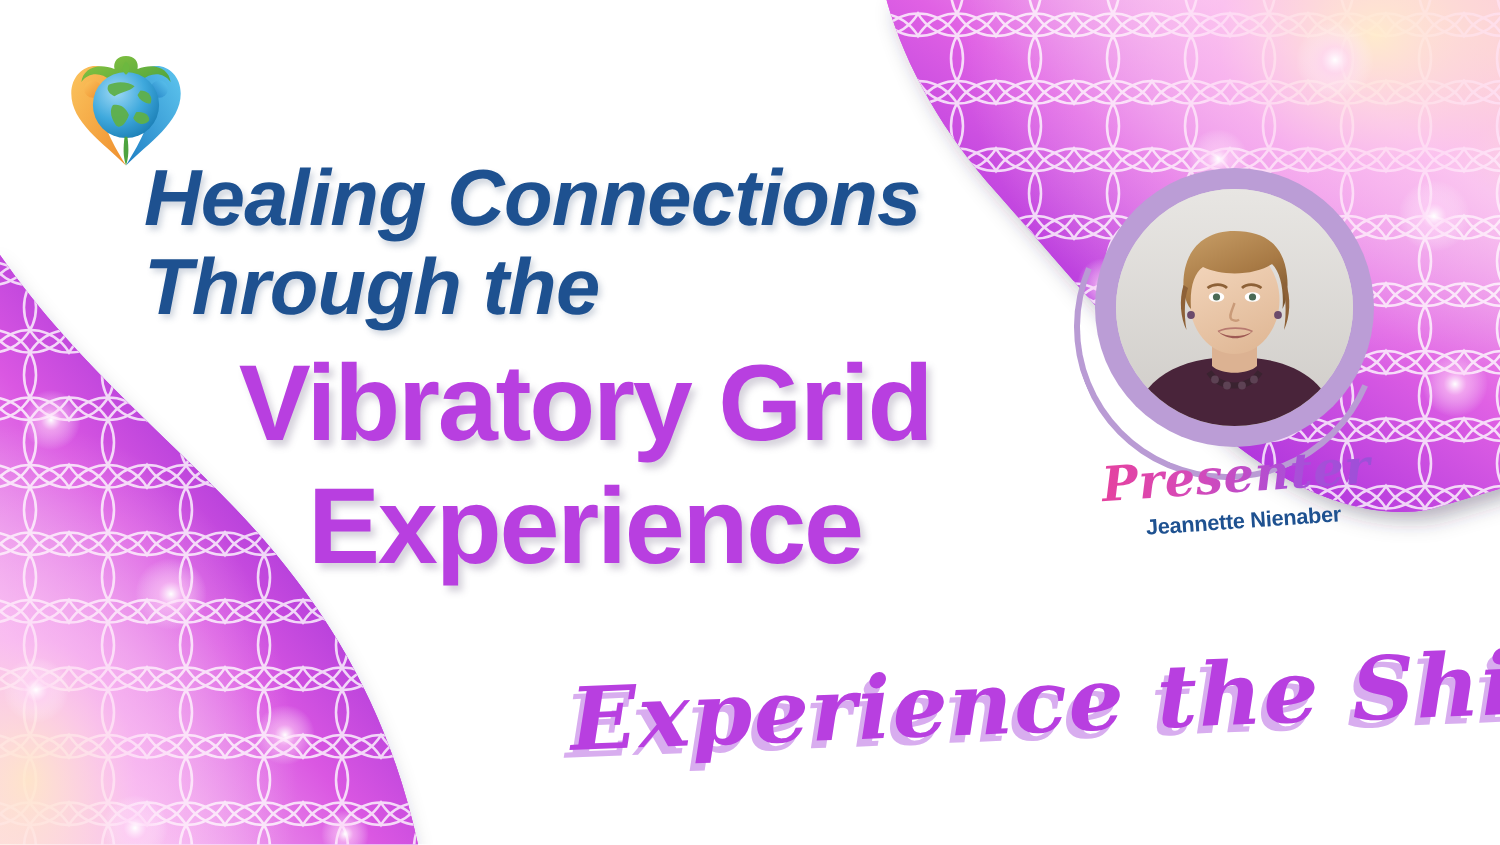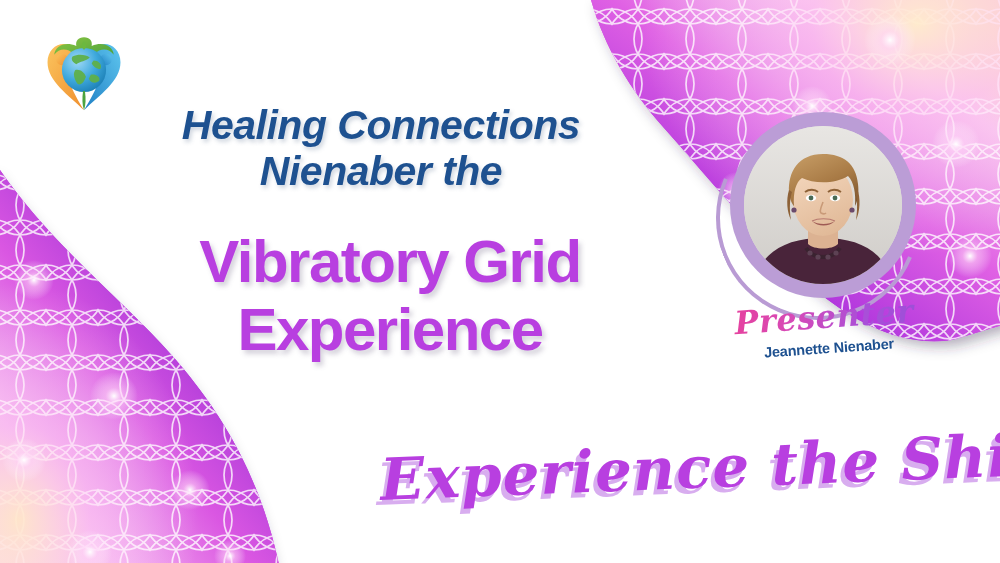--- a/index.html
+++ b/index.html
@@ -34,43 +34,42 @@
     width: 96px;
     height: 96px;
   }
 
   
   #headline {
     position: absolute;
     left: 96px;
     top: 103px;
     width: 570px;
-    text-align: center;
     color: #1e5190;
     font-family: "Liberation Sans", sans-serif;
     font-weight: bold;
     font-style: italic;
-    font-size: 41px;
+    font-size: 53px;
     line-height: 1.12;
     letter-spacing: -0.5px;
     text-shadow: 2px 3px 4px rgba(100,120,150,0.30);
   }
   #headline .hl-line { display: block; white-space: nowrap; }
 
   
   #maintitle {
     position: absolute;
     left: 80px;
     top: 228px;
     width: 620px;
     text-align: center;
     color: #b83fe0;
     font-family: "Liberation Sans", sans-serif;
     font-weight: bold;
-    font-size: 60px;
+    font-size: 72px;
     line-height: 1.14;
     letter-spacing: -1.5px;
     text-shadow: 3px 4px 5px rgba(120,110,140,0.30);
   }
   #maintitle .mt-line { display: block; white-space: nowrap; }
 
   
   #tagline {
     position: absolute;
     left: 380px;
@@ -350,21 +349,21 @@
       </g>
 
       <path d="M50 20 C 47 22 47 27 50 29 C 53 27 53 22 50 20 Z" fill="#6cb83f"></path>
 
       <path d="M49 72 C 48 80 48 86 50 92 C 52 86 52 80 51 72 Z" fill="#4da33f"></path>
     </svg>
   </div>
 
   <div id="headline">
     <span class="hl-line">Healing Connections</span>
-    <span class="hl-line">Nienaber the</span>
+    <span class="hl-line">Through the</span>
   </div>
 
   <div id="maintitle">
     <span class="mt-line">Vibratory Grid</span>
     <span class="mt-line">Experience</span>
   </div>
 
   <div id="tagline">Experience the Shift</div>
 
   <div id="presenter">

